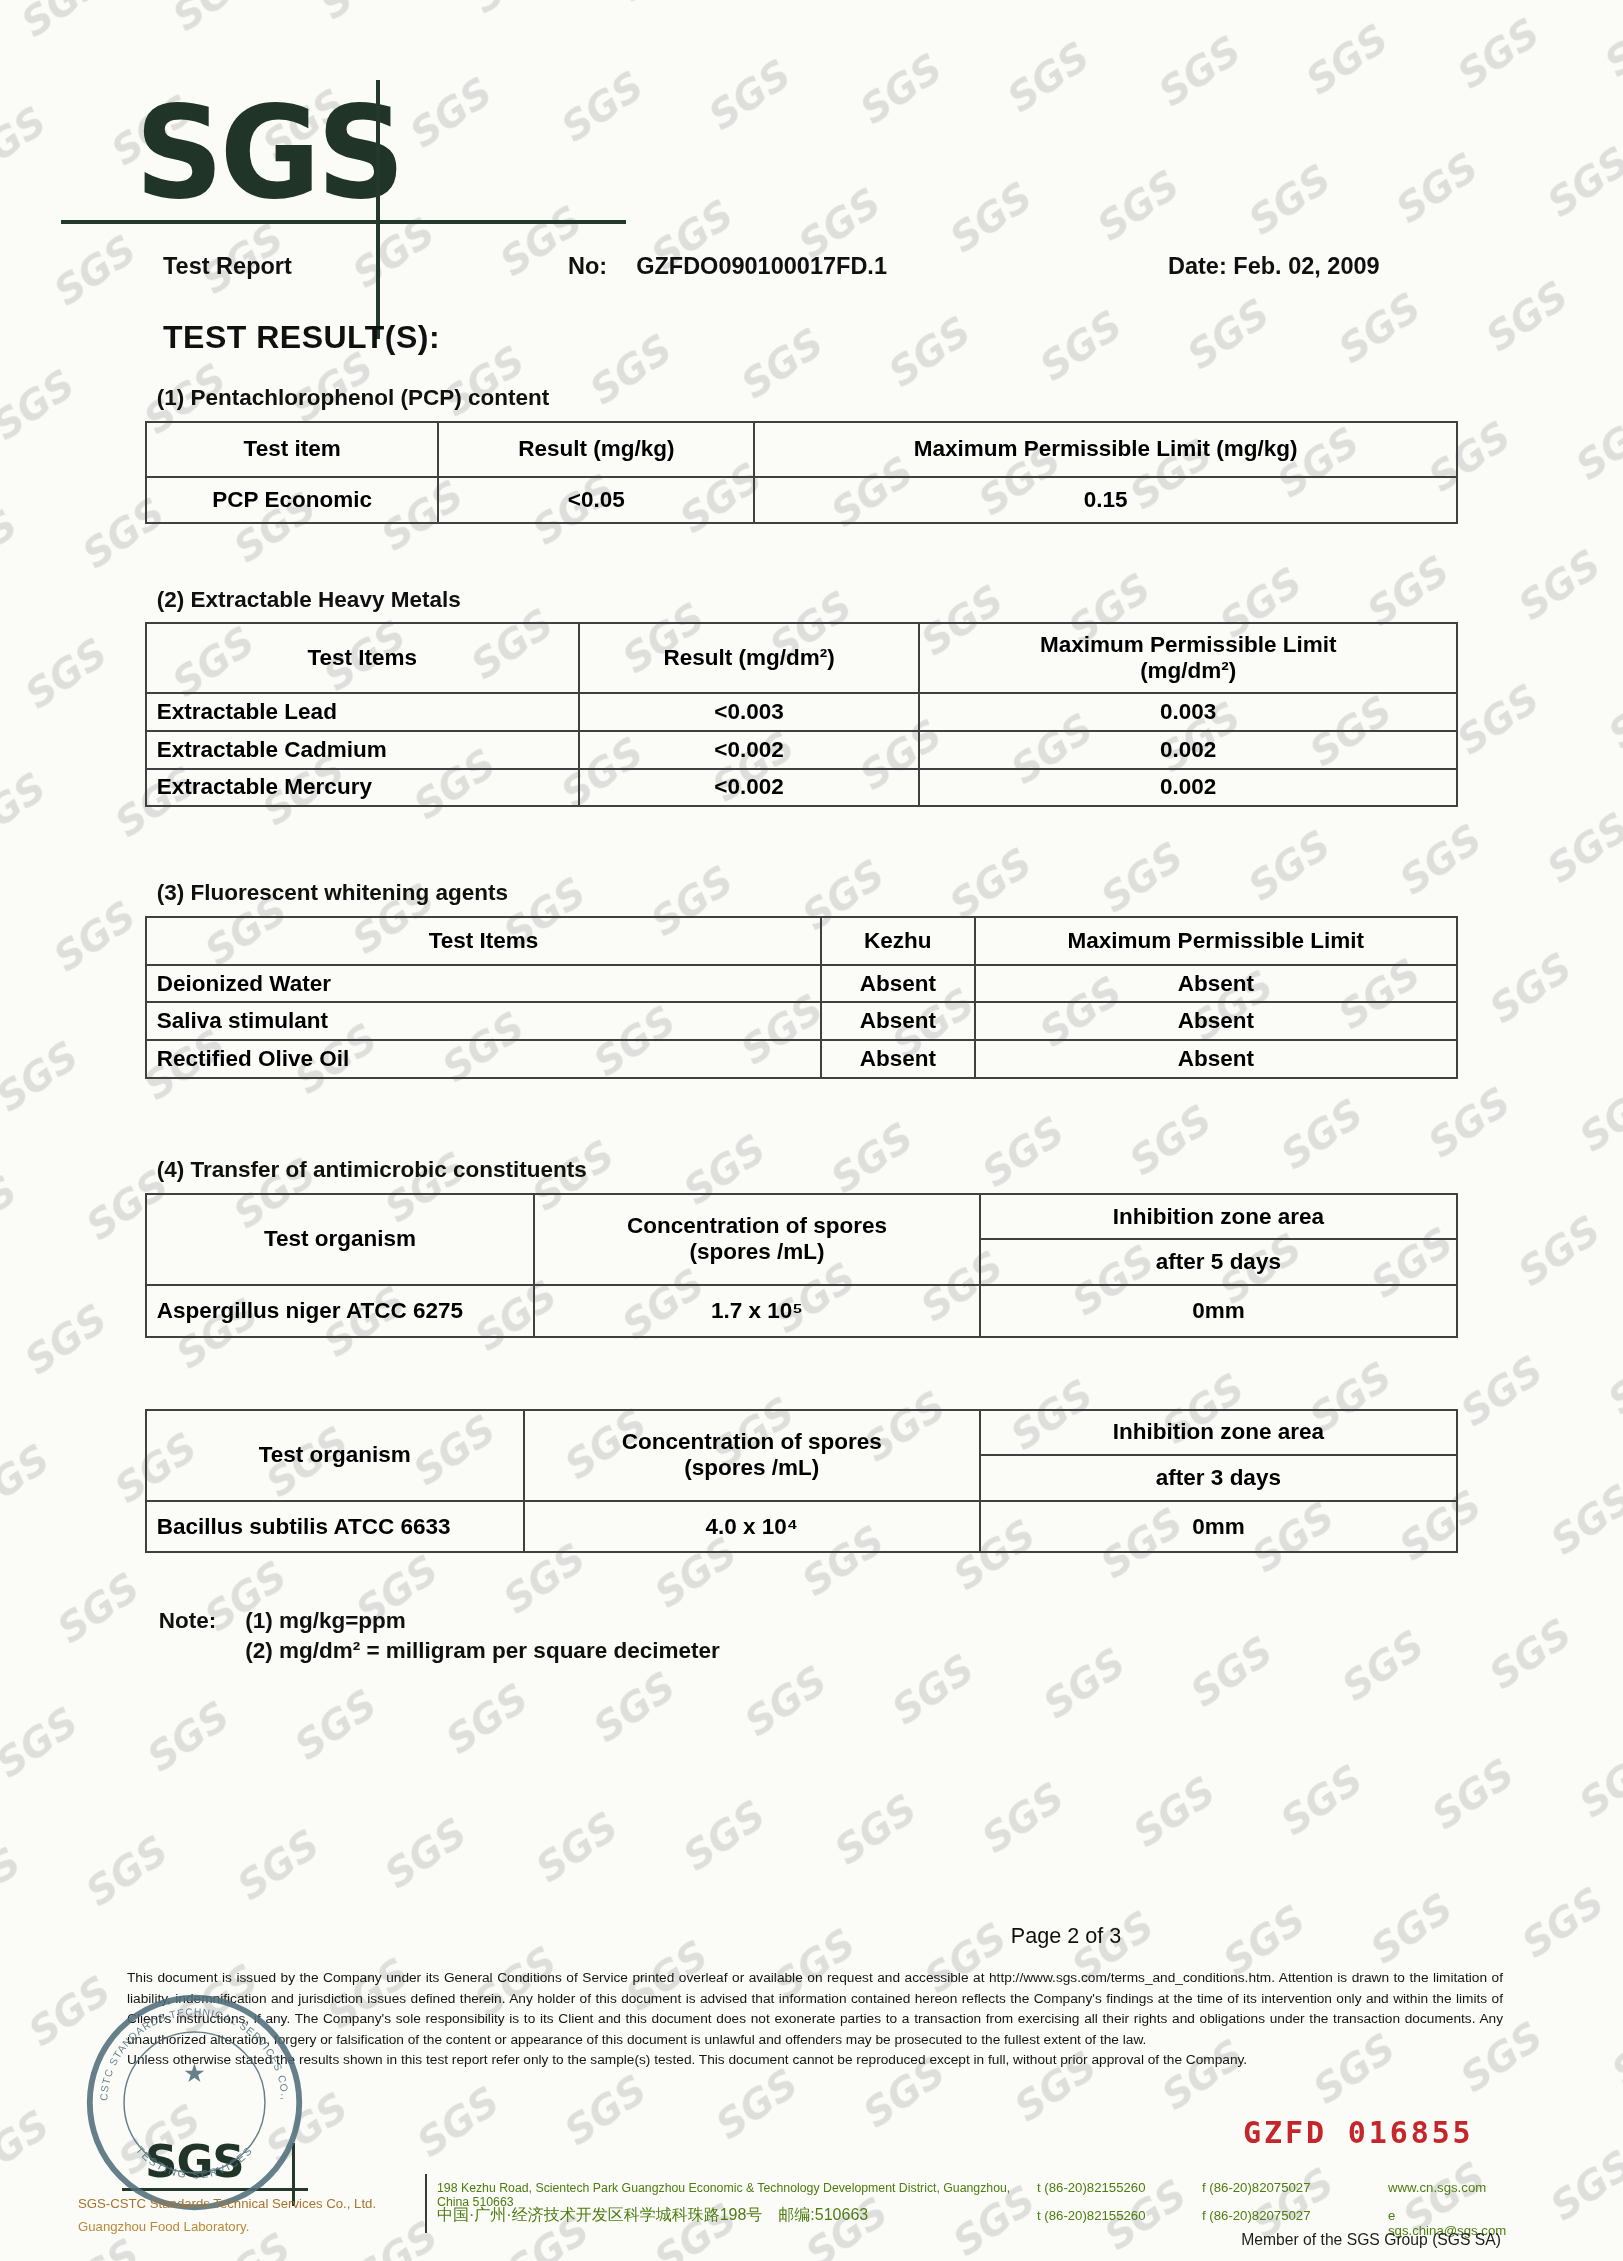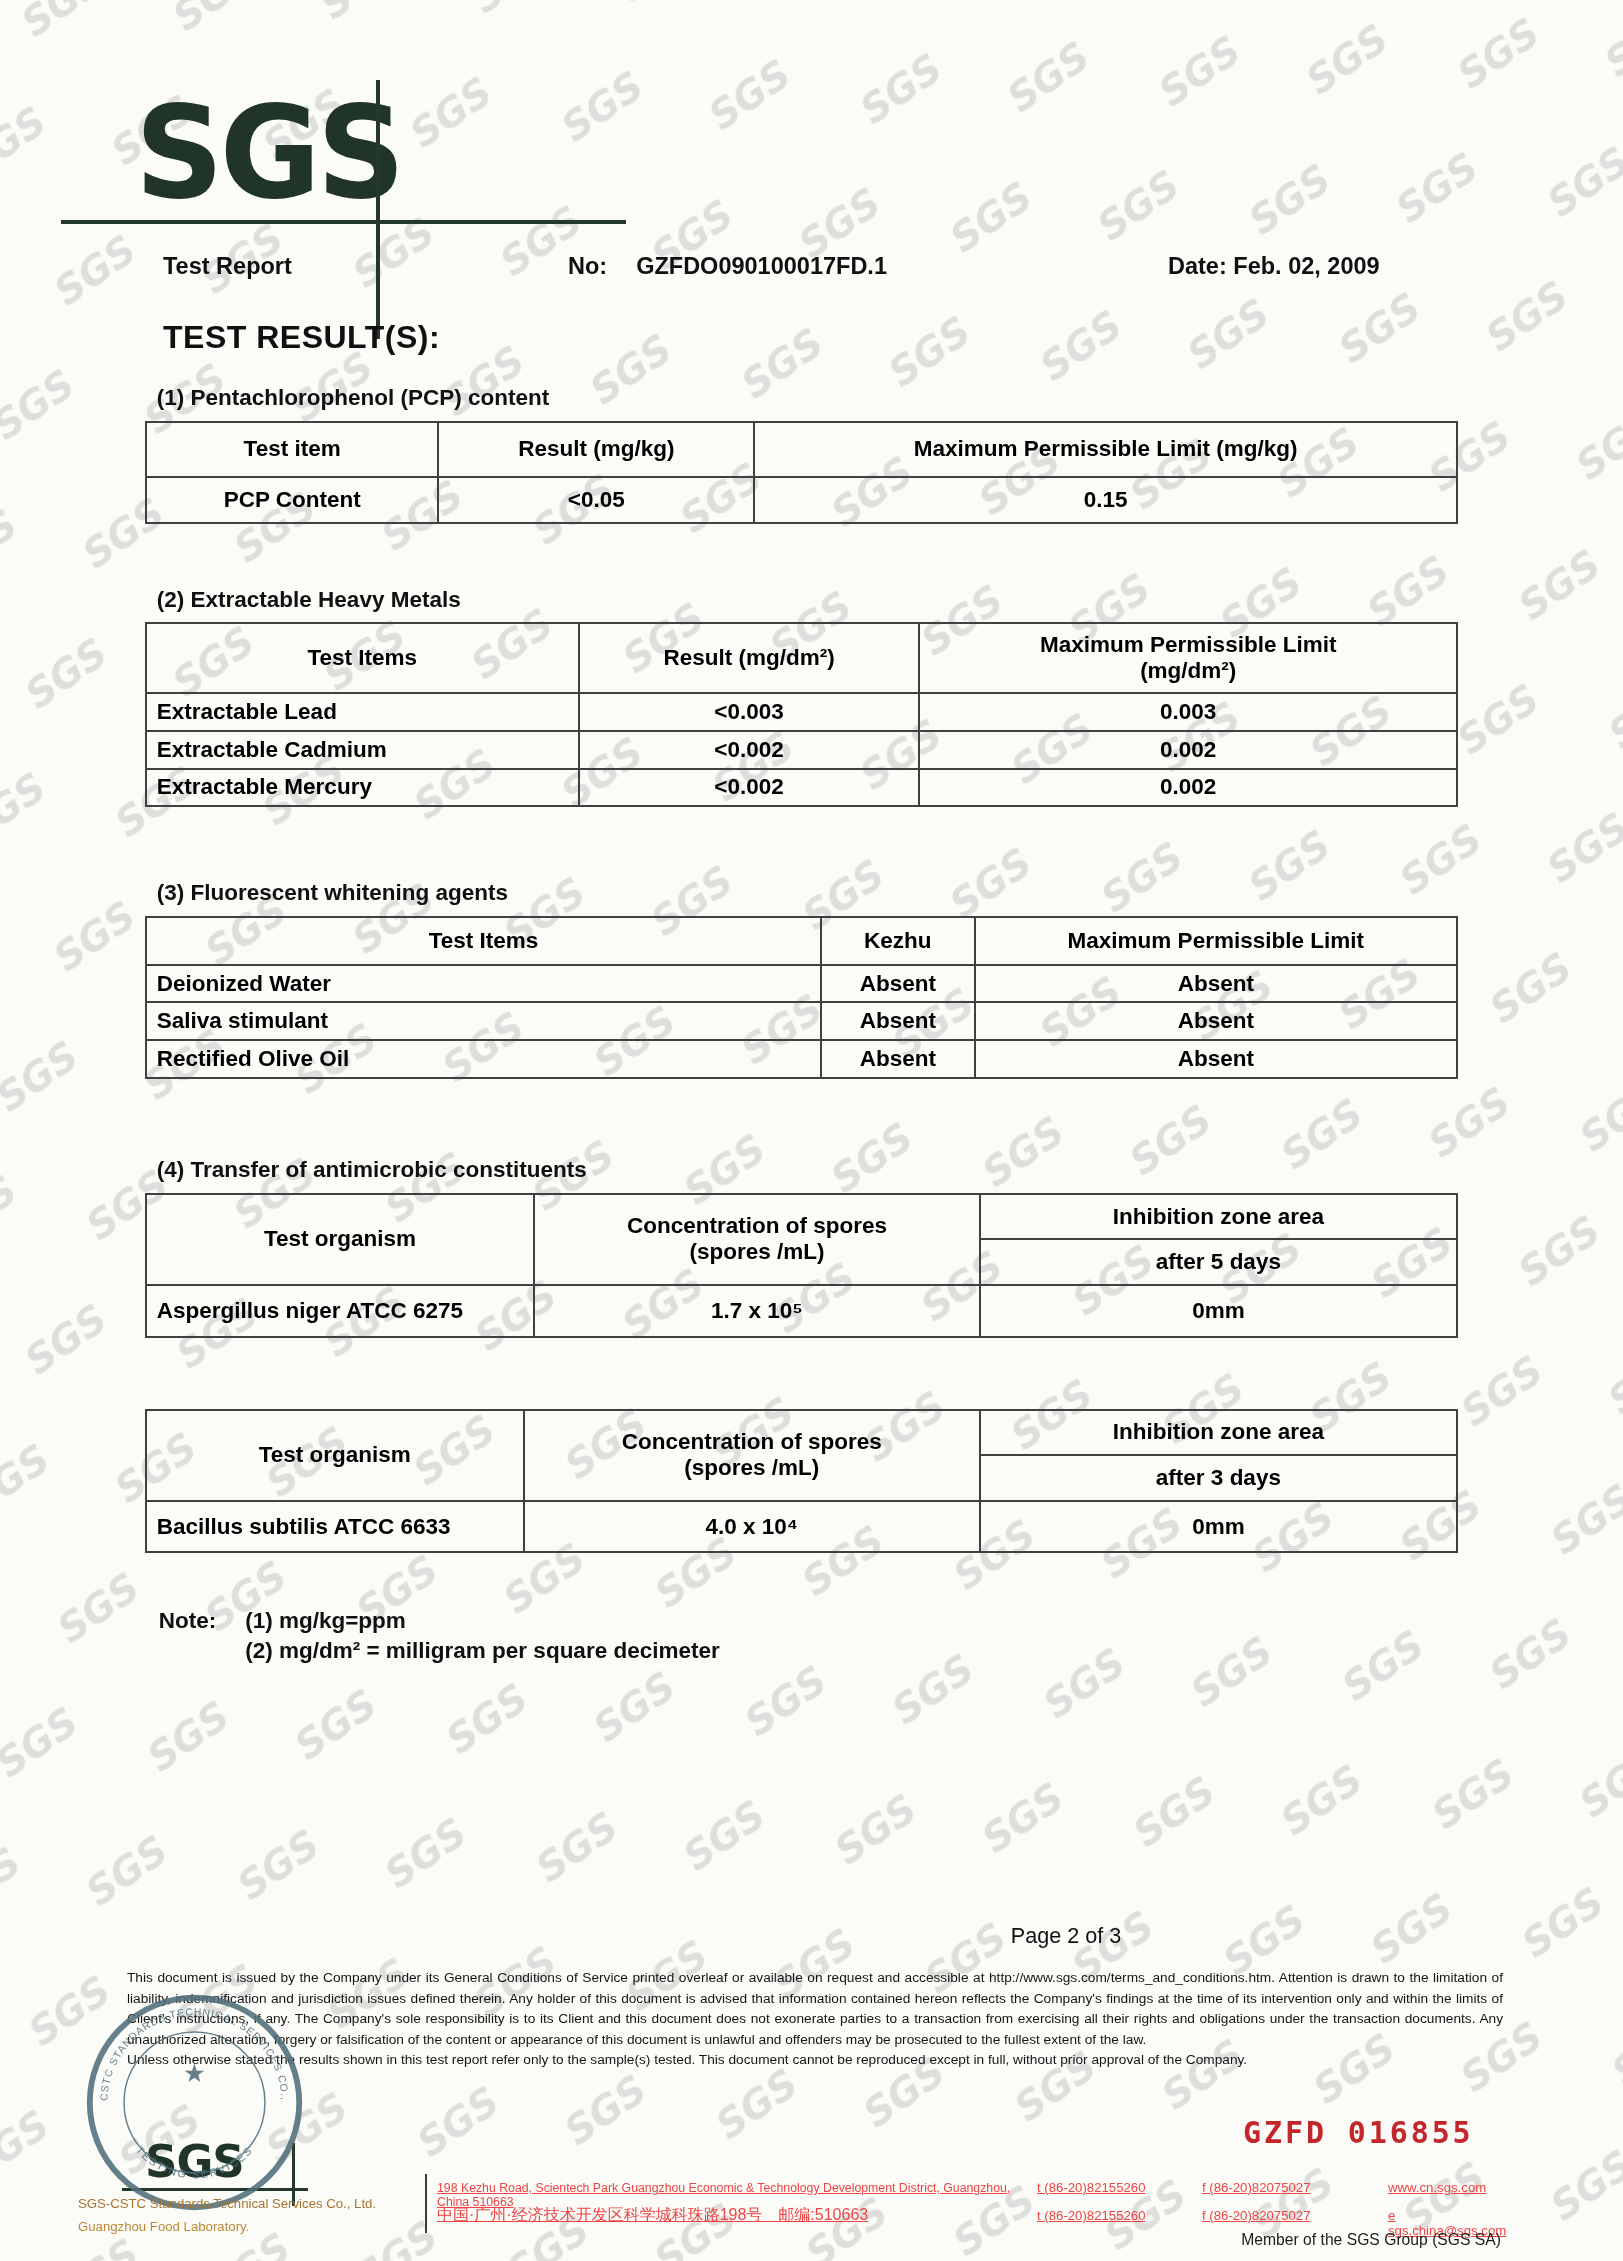--- a/index.html
+++ b/index.html
@@ -66,21 +66,21 @@
   .f-logo-text {
     position:absolute; left:145px; top:2139px; font-size:45px; line-height:1;
     font-weight:bold; letter-spacing:-1px; color:#203527; font-family:"DejaVu Sans", sans-serif;
   }
   .f-logo-hline { position:absolute; left:122px; top:2188px; width:186px; height:2.9px; background:#24382b; }
   .f-logo-vline { position:absolute; left:292px; top:2143px; width:2.9px; height:63px; background:#24382b; }
   .stamp { position:absolute; left:80px; top:1988px; opacity:0.88; }
   .f-company1 { position:absolute; left:78px; top:2196px; width:343px; font-size:13.2px; color:#a9742f; }
   .f-company2 { position:absolute; left:78px; top:2219px; width:343px; font-size:13.2px; color:#bb8a38; }
   .f-divider { position:absolute; left:425px; top:2174px; width:2px; height:59px; background:#3a3a3a; }
-  .f-row { position:absolute; left:437px; width:1068px; display:flex; align-items:baseline; font-size:13.2px; color:#ef4444;text-decoration:underline; }
+  .f-row { position:absolute; left:437px; width:1068px; display:flex; align-items:baseline; font-size:13.2px; color:#4d7c0f; }
   .f-row1 { top:2180px; }
   .f-row2 { top:2205px; }
   .f-addr { flex:0 0 600px; }
   .f-addr.en { font-size:12.3px; }
   .f-addr.cn { font-size:16px; }
   .f-tel { flex:0 0 165px; }
   .f-fax { flex:0 0 186px; }
   .f-last { flex:1; }
   .f-serial {
     position:absolute; left:1243px; top:2115px; font-size:30px; font-weight:bold;
@@ -124,21 +124,21 @@
           <col style="width:24.1%">
           <col style="width:53.6%">
         </colgroup>
       <tbody>
           <tr>
         <td class="h">Test item</td>
         <td class="h">Result (mg/kg)</td>
         <td class="h">Maximum Permissible Limit (mg/kg)</td>
       </tr>
       <tr>
-        <td class="d">PCP Content</td>
+        <td class="d">PCP Economic</td>
         <td class="d">&lt;0.05</td>
         <td class="d">0.15</td>
       </tr>
     </tbody>
       </table>
 
     <div class="sec-h gap-s2">(2) Extractable Heavy Metals</div>
     <table class="tbl t2">
       <colgroup>
           <col style="width:33%">

